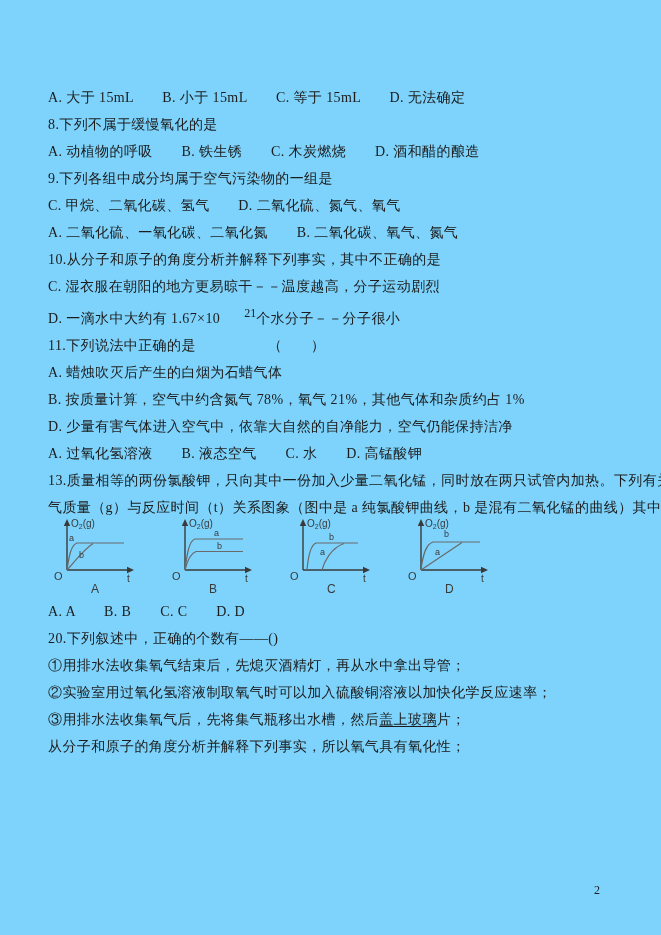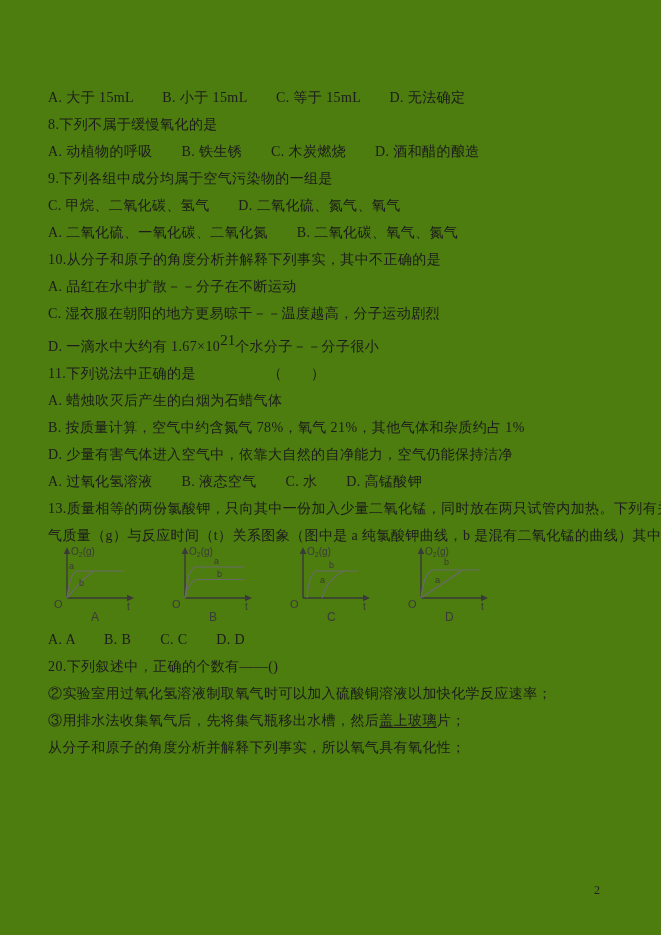--- a/index.html
+++ b/index.html
@@ -1,36 +1,36 @@
 <!DOCTYPE html>
 <html><head>
 <meta charset="utf-8">
 <style>
   html,body{margin:0;padding:0;background:#e8e8e8;}
   .page{
     position:relative;
     width:661px;height:935px;
-    background:#4d7c0f;
+    background:#7dd3fc;
     font-family:"Liberation Serif","DejaVu Serif",serif;
     color:#1c1c1c;
     overflow:hidden;
     margin:0 auto;
   }
   .content{
     position:absolute;
     left:48px;top:84px;right:10px;
   }
   .line{
     margin:0;
     font-size:14px;
     line-height:27px;
     letter-spacing:0.4px;
     white-space:nowrap;
   }
-  .line sup{font-size:15px;letter-spacing:0;}
+  .line sup{font-size:12px;letter-spacing:0;margin-left:24px;}
   .u{text-decoration:underline;text-underline-offset:2px;font-family:Liberation Serif, serif;}
   .graph-row{
     display:flex;
     gap:26px;
     margin:-9px 0 0 3px;
     height:86px;
   }
   .graph-row svg{display:block;}
   .gtxt{font-family:"Liberation Sans","DejaVu Sans",sans-serif;fill:#3a3a3a;}
   .axis{stroke:#3a3a3a;stroke-width:1.4;fill:none;}
@@ -53,21 +53,20 @@
     <p class="line">A. 大于 15mL　　B. 小于 15mL　　C. 等于 15mL　　D. 无法确定</p>
 
     <p class="line">8.下列不属于缓慢氧化的是</p>
     <p class="line">A. 动植物的呼吸　　B. 铁生锈　　C. 木炭燃烧　　D. 酒和醋的酿造</p>
 
     <p class="line">9.下列各组中成分均属于空气污染物的一组是</p>
     <p class="line">C. 甲烷、二氧化碳、氢气　　D. 二氧化硫、氮气、氧气</p>
     <p class="line">A. 二氧化硫、一氧化碳、二氧化氮　　B. 二氧化碳、氧气、氮气</p>
 
     <p class="line">10.从分子和原子的角度分析并解释下列事实，其中不正确的是</p>
-    <p class="line">A. 品红在水中扩散－－分子在不断运动</p>
     <p class="line">C. 湿衣服在朝阳的地方更易晾干－－温度越高，分子运动剧烈</p>
     <p class="line"><span>D. 一滴水中大约有 1.67×10</span><sup>21</sup><span>个水分子－－分子很小</span></p>
 
     <p class="line">11.下列说法中正确的是　　　　　（　　）</p>
     <p class="line">A. 蜡烛吹灭后产生的白烟为石蜡气体</p>
     <p class="line">B. 按质量计算，空气中约含氮气 78%，氧气 21%，其他气体和杂质约占 1%</p>
     <p class="line">D. 少量有害气体进入空气中，依靠大自然的自净能力，空气仍能保持洁净</p>
 
     <p class="line">A. 过氧化氢溶液　　B. 液态空气　　C. 水　　D. 高锰酸钾</p>
 
@@ -134,20 +133,21 @@
         <text class="gtxt" x="3" y="68" font-size="11">O</text>
         <text class="gtxt" x="76" y="70" font-size="10">t</text>
         <text class="gtxt" x="40" y="81" font-size="12">D</text>
       </svg>
 
     </div>
 
     <p class="line">A. A　　B. B　　C. C　　D. D</p>
 
     <p class="line">20.下列叙述中，正确的个数有——()</p>
+    <p class="line">①用排水法收集氧气结束后，先熄灭酒精灯，再从水中拿出导管；</p>
     <p class="line">②实验室用过氧化氢溶液制取氧气时可以加入硫酸铜溶液以加快化学反应速率；</p>
     <p class="line"><span>③用排水法收集氧气后，先将集气瓶移出水槽，然后</span><span class="u">盖上玻璃</span><span>片；</span></p>
     <p class="line">从分子和原子的角度分析并解释下列事实，所以氧气具有氧化性；</p>
 
   </div>
 
   <div class="page-number">2</div>
 </div>
 
 </body></html>

